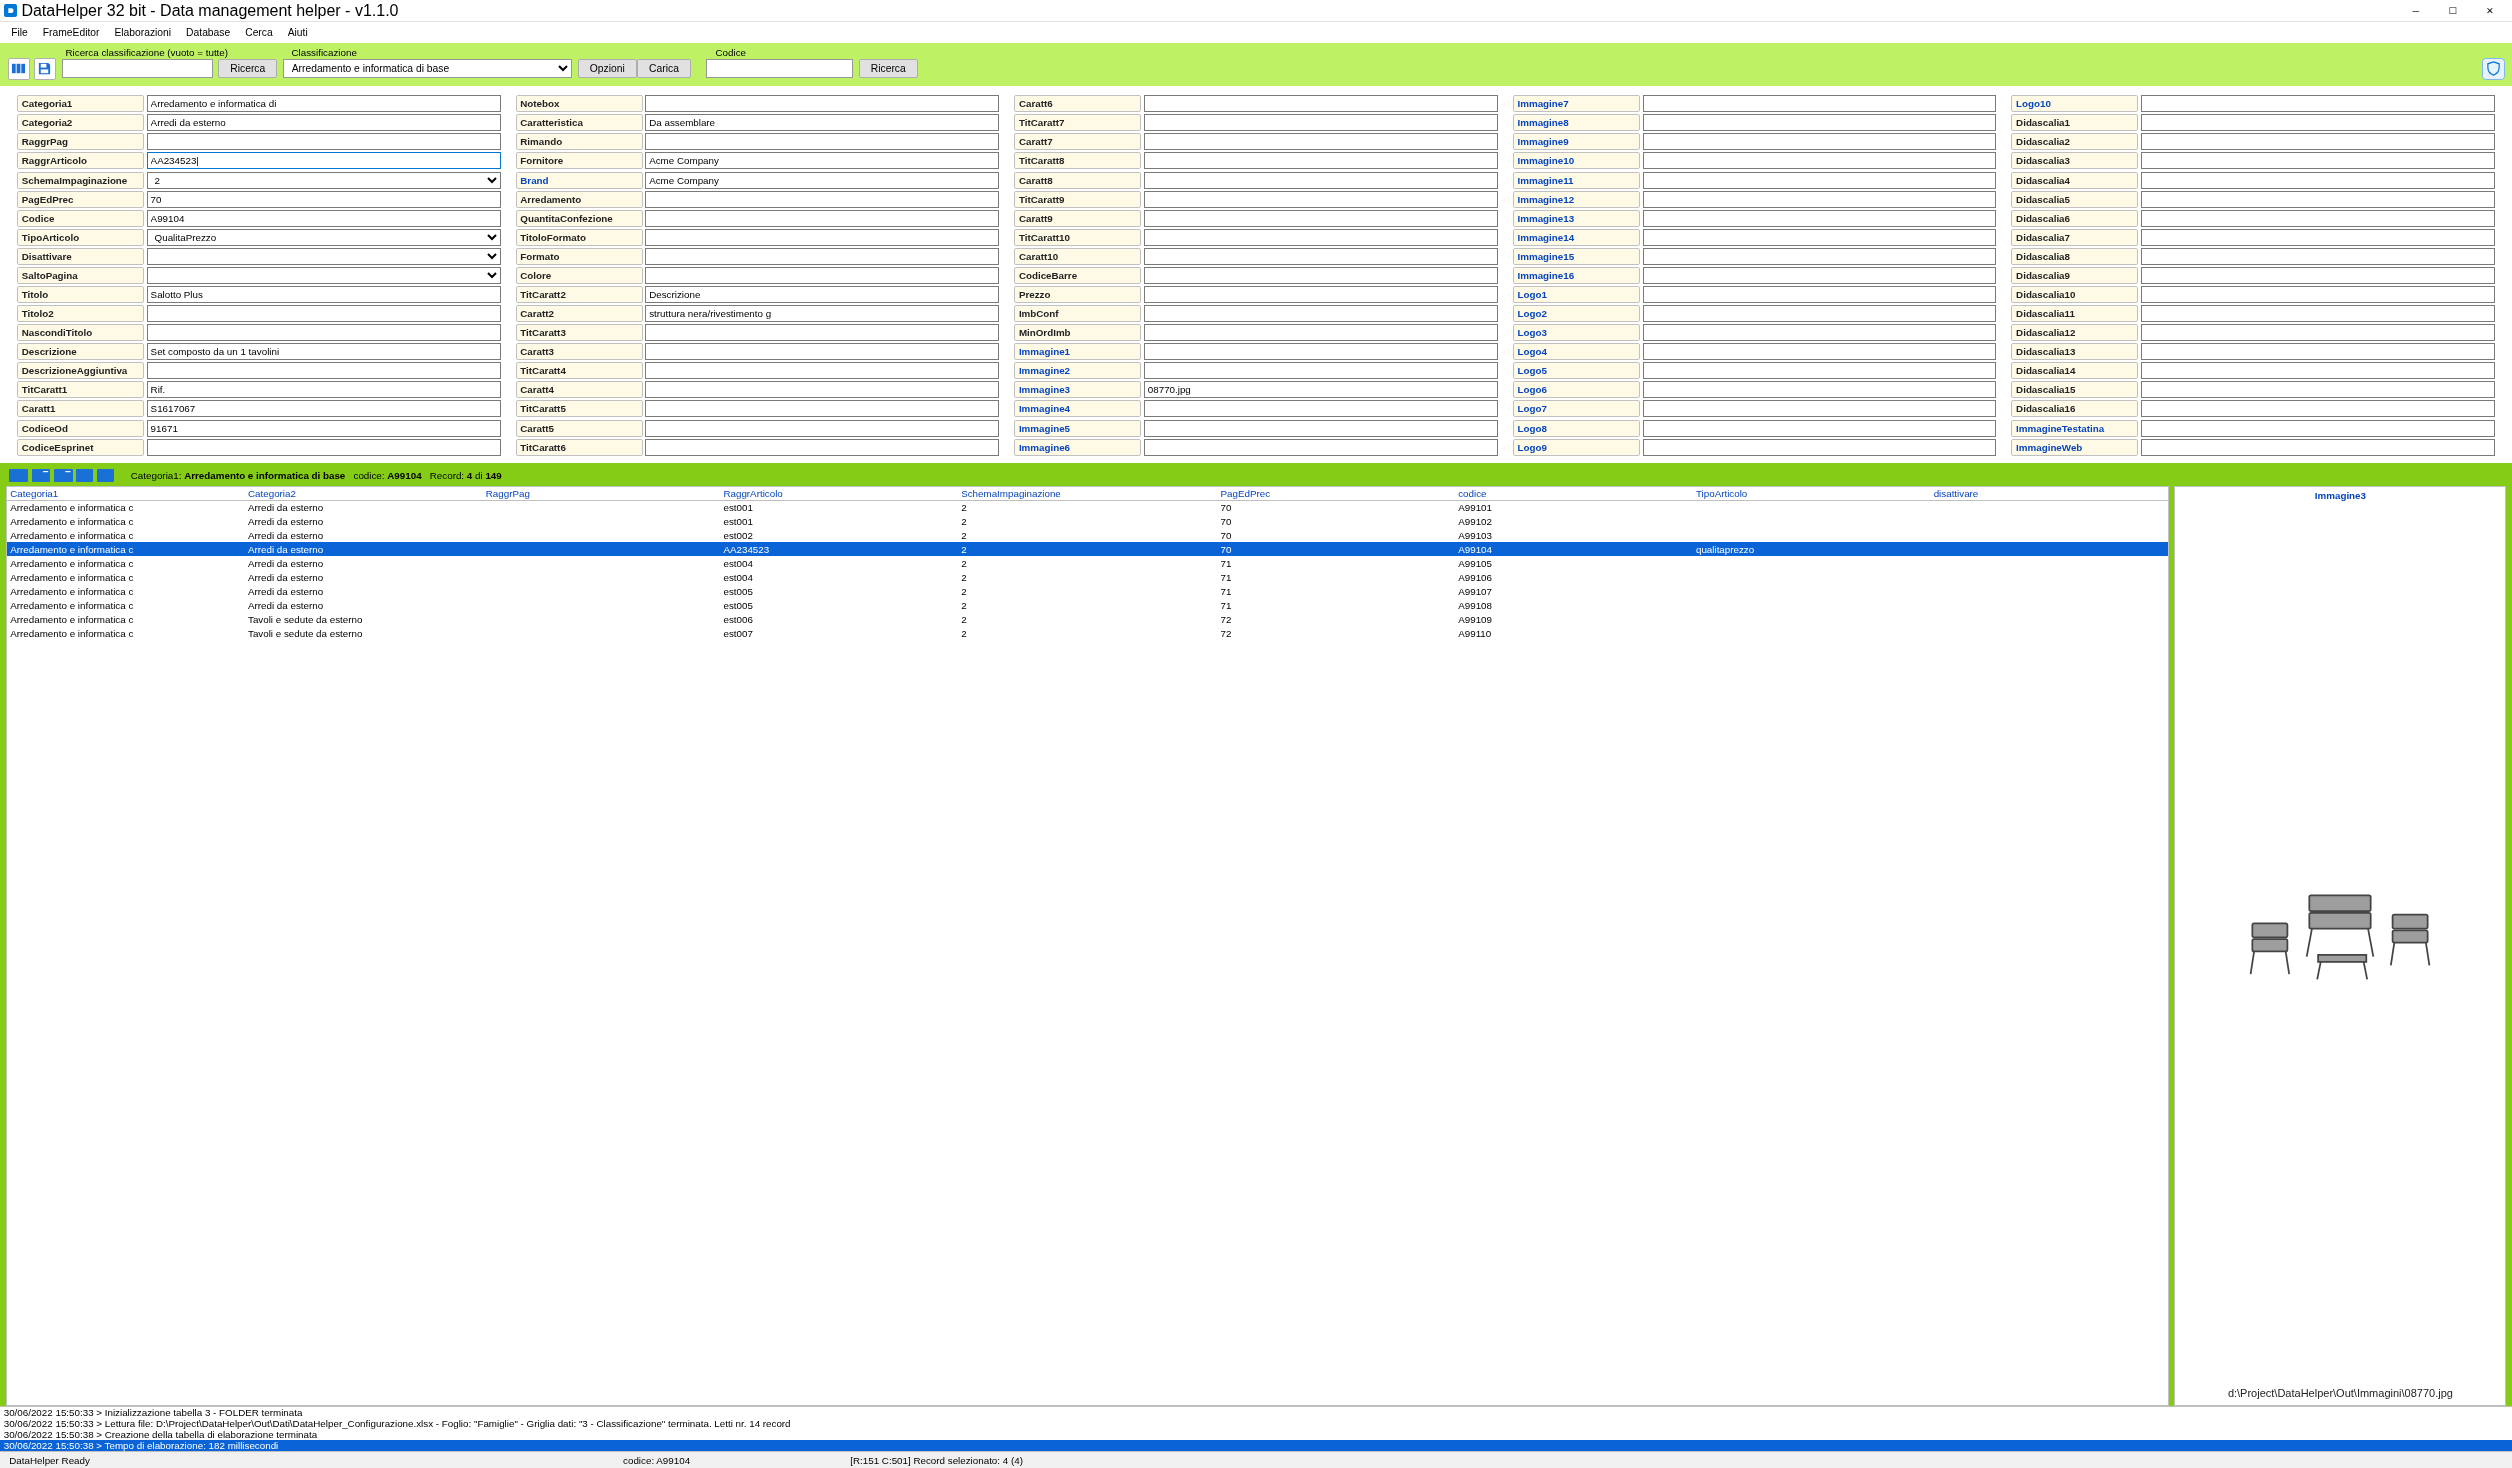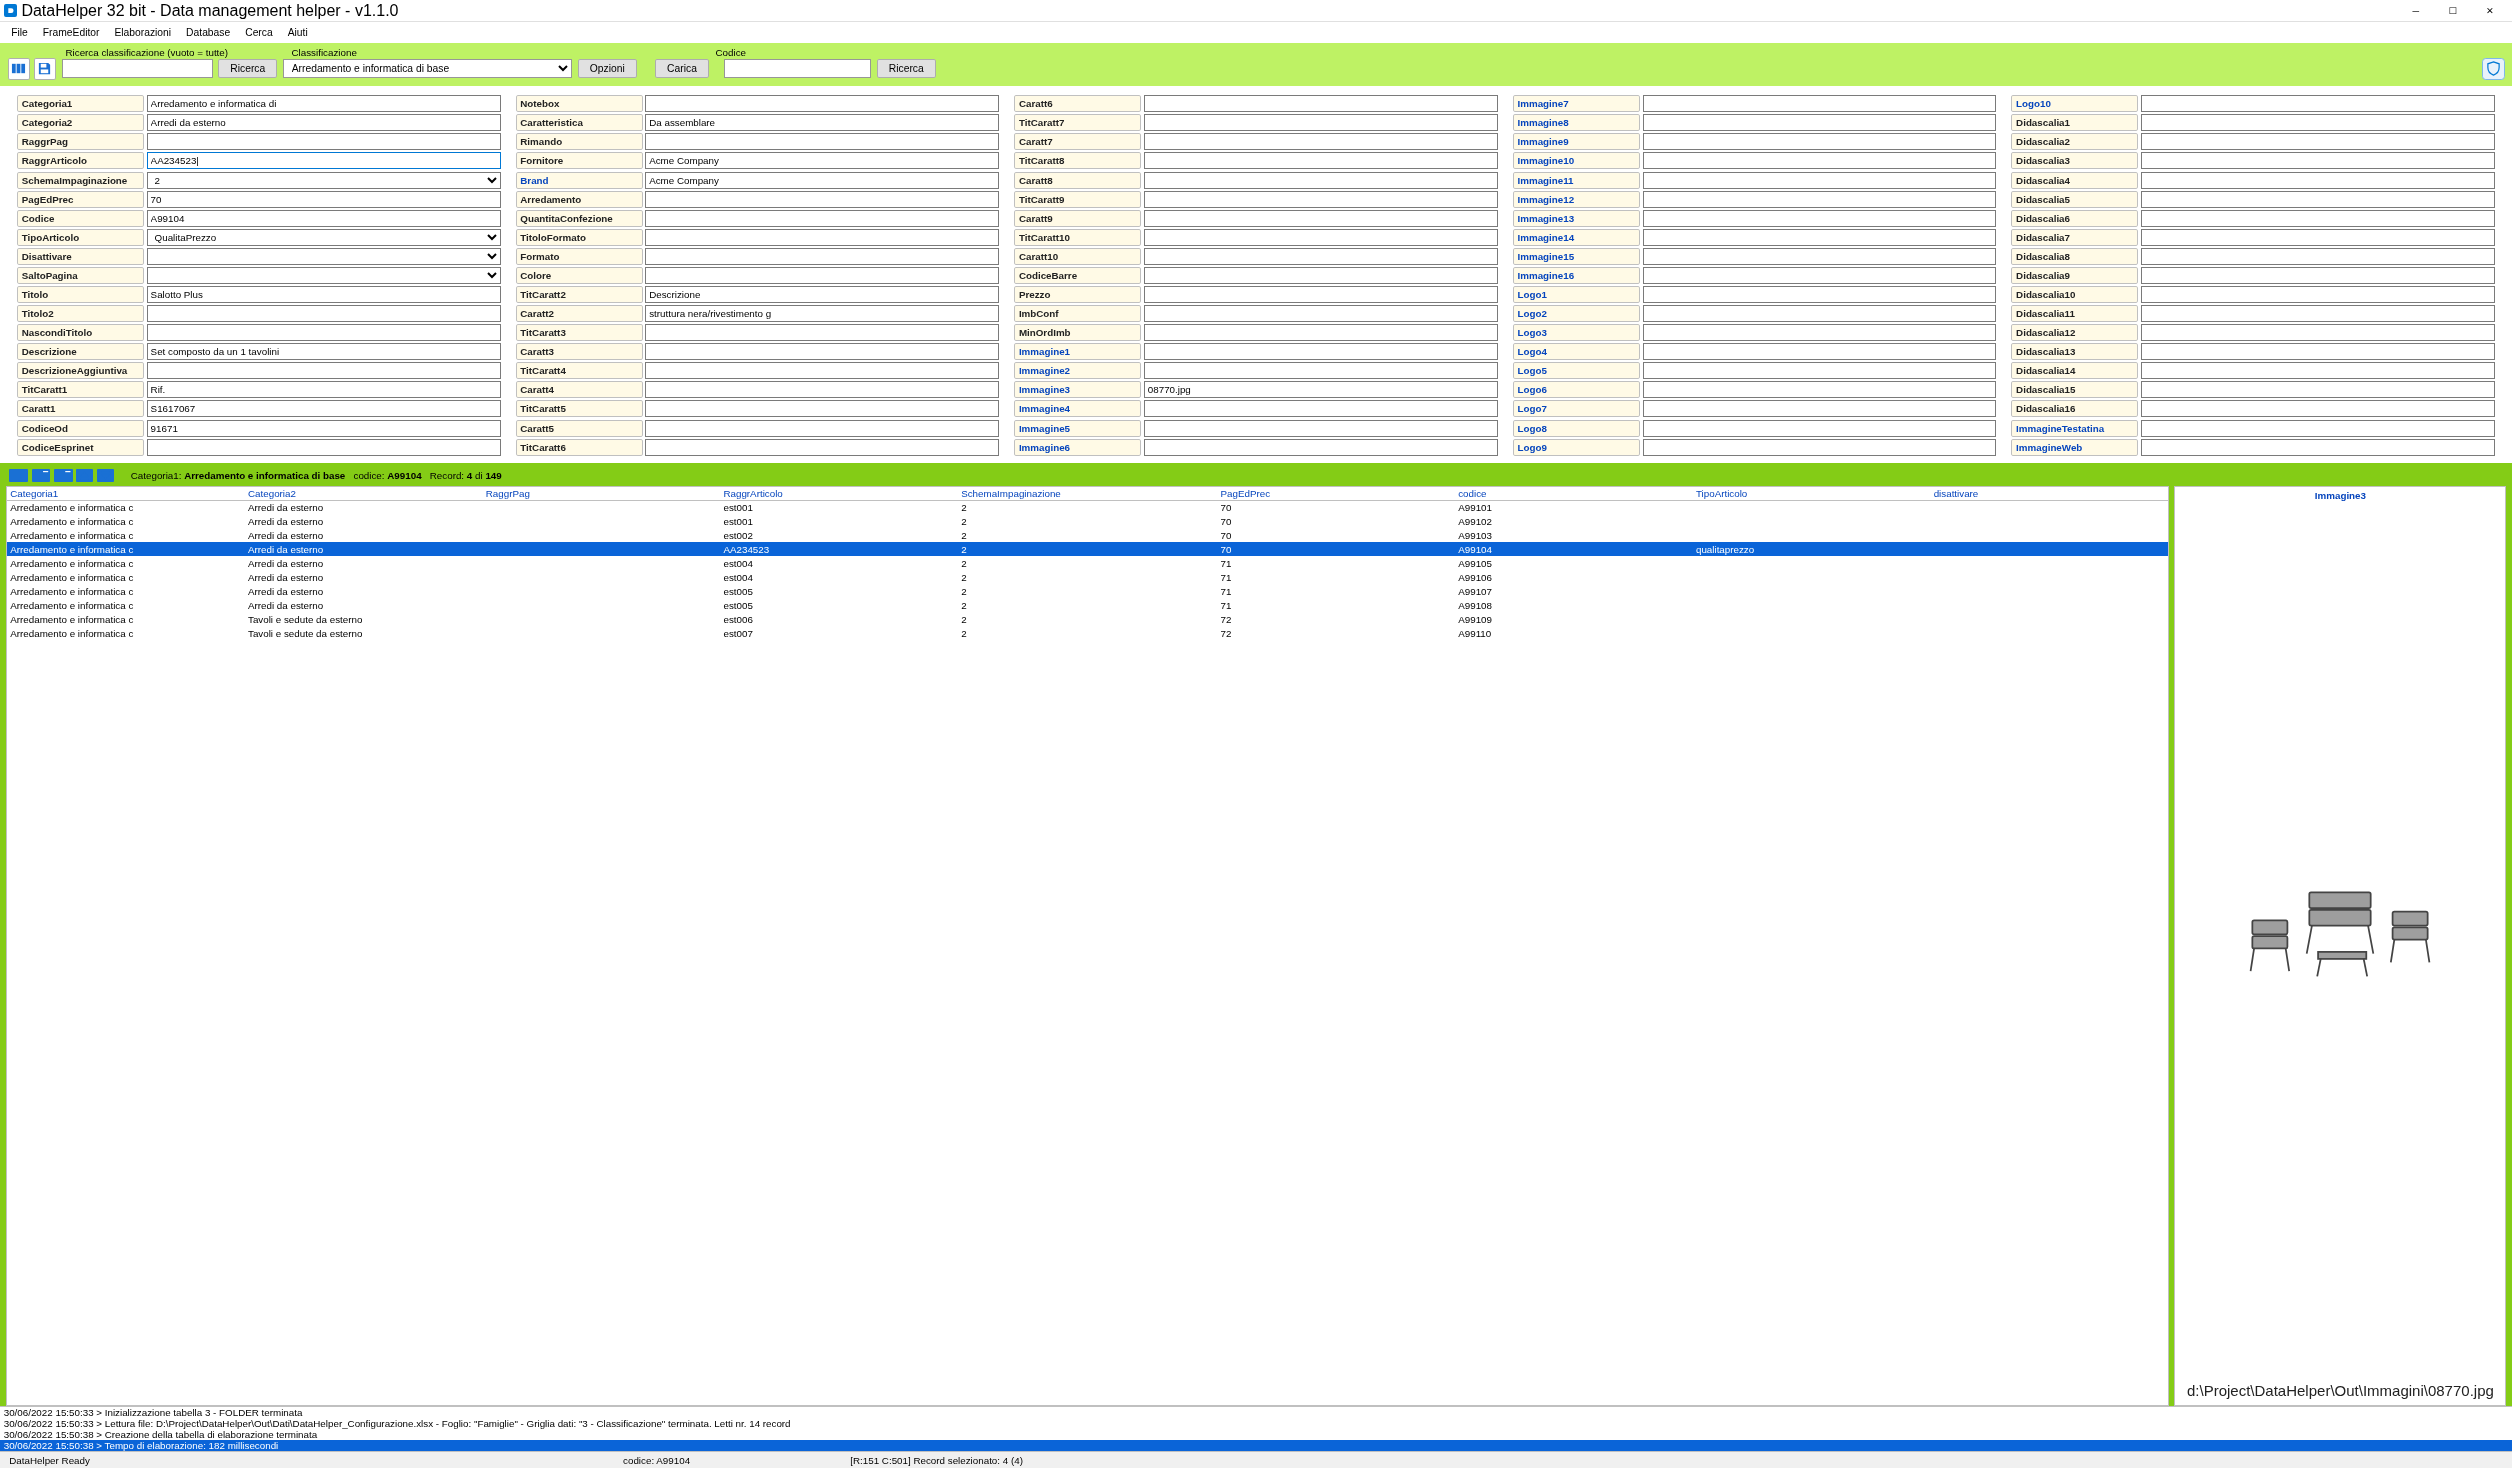--- a/index.html
+++ b/index.html
@@ -59,21 +59,21 @@
 .grid-and-preview { flex:1; display:flex; gap:5.6px; overflow:hidden; }
 .datagrid { flex:1; border:0.9px solid #c0c0c0; overflow:auto; font-size:9.8px; background:#fff; }
 .datagrid table { width:100%; border-collapse:collapse; table-layout:fixed; }
 .datagrid th { text-align:left; font-weight:400; color:#0645bd; padding:0.9px 3.7px; border-bottom:0.9px solid #c0c0c0; background:#fff; white-space:nowrap; overflow:hidden; text-overflow:ellipsis; }
 .datagrid td { padding:0 3.7px; height:14px; white-space:nowrap; overflow:hidden; text-overflow:ellipsis; }
 .datagrid tr.selected td { background:#0a64d8; color:#fff; }
 .preview { width:332px; border:0.9px solid #c0c0c0; background:#fff; display:flex; flex-direction:column; align-items:center; padding:3.7px; }
 .preview-title { color:#0645bd; font-weight:700; font-size:9.8px; }
 .preview-img { flex:1; display:flex; align-items:center; justify-content:center; width:100%; }
 .preview-img svg { width: 214px; height: 149px; }
-.preview-path { font-size:15px; color:#222; padding:1.9px 0; }
+.preview-path { font-size:11px; color:#222; padding:1.9px 0; }
 
 
 .log-area { background:#fff; border-top:0.9px solid #c0c0c0; padding:0; font-size:9.8px; overflow:auto; }
 .log-line { padding:0 3.7px; white-space:nowrap; }
 .log-line.done { background:#0a64d8; color:#fff; }
 
 
 .statusbar { background:#f0f0f0; border-top:0.9px solid #c0c0c0; height:17px; display:flex; align-items:center; font-size:9.8px; padding:0 3.7px; }
 .statusbar .seg { padding:0 5.6px; }
 .statusbar .seg.codice { margin-left: 522px; }
@@ -128,21 +128,21 @@
             <rect x="4" y="3" width="6" height="4" fill="#fff"></rect>
             <rect x="4" y="9" width="8" height="4" fill="#fff"></rect>
           </svg>
       </span>
     </div>
     <input class="tb-input search" style="">
     <button class="tb-btn" style="margin:0 5.6px;">Ricerca</button>
     <select class="tb-select">
       <option>Arredamento e informatica di base</option>
     </select>
-    <button class="tb-btn" style="margin-right:18px;">Opzioni</button>
+    <button class="tb-btn" style="margin-right:0;">Opzioni</button>
     <button class="tb-btn" style="margin-right:15px;">Carica</button>
     <input class="tb-input" style="width: 147px; margin-right: 5.6px;">
     <button class="tb-btn">Ricerca</button>
     <span class="toolbar-right-icon">
       <svg viewBox="0 0 16 16">
           <path d="M8 1l6 2v4c0 4-3 7-6 8-3-1-6-4-6-8V3z" fill="none" stroke="#0078d4" stroke-width="1.3"></path>
         </svg>
     </span>
   </div>
 </div>

